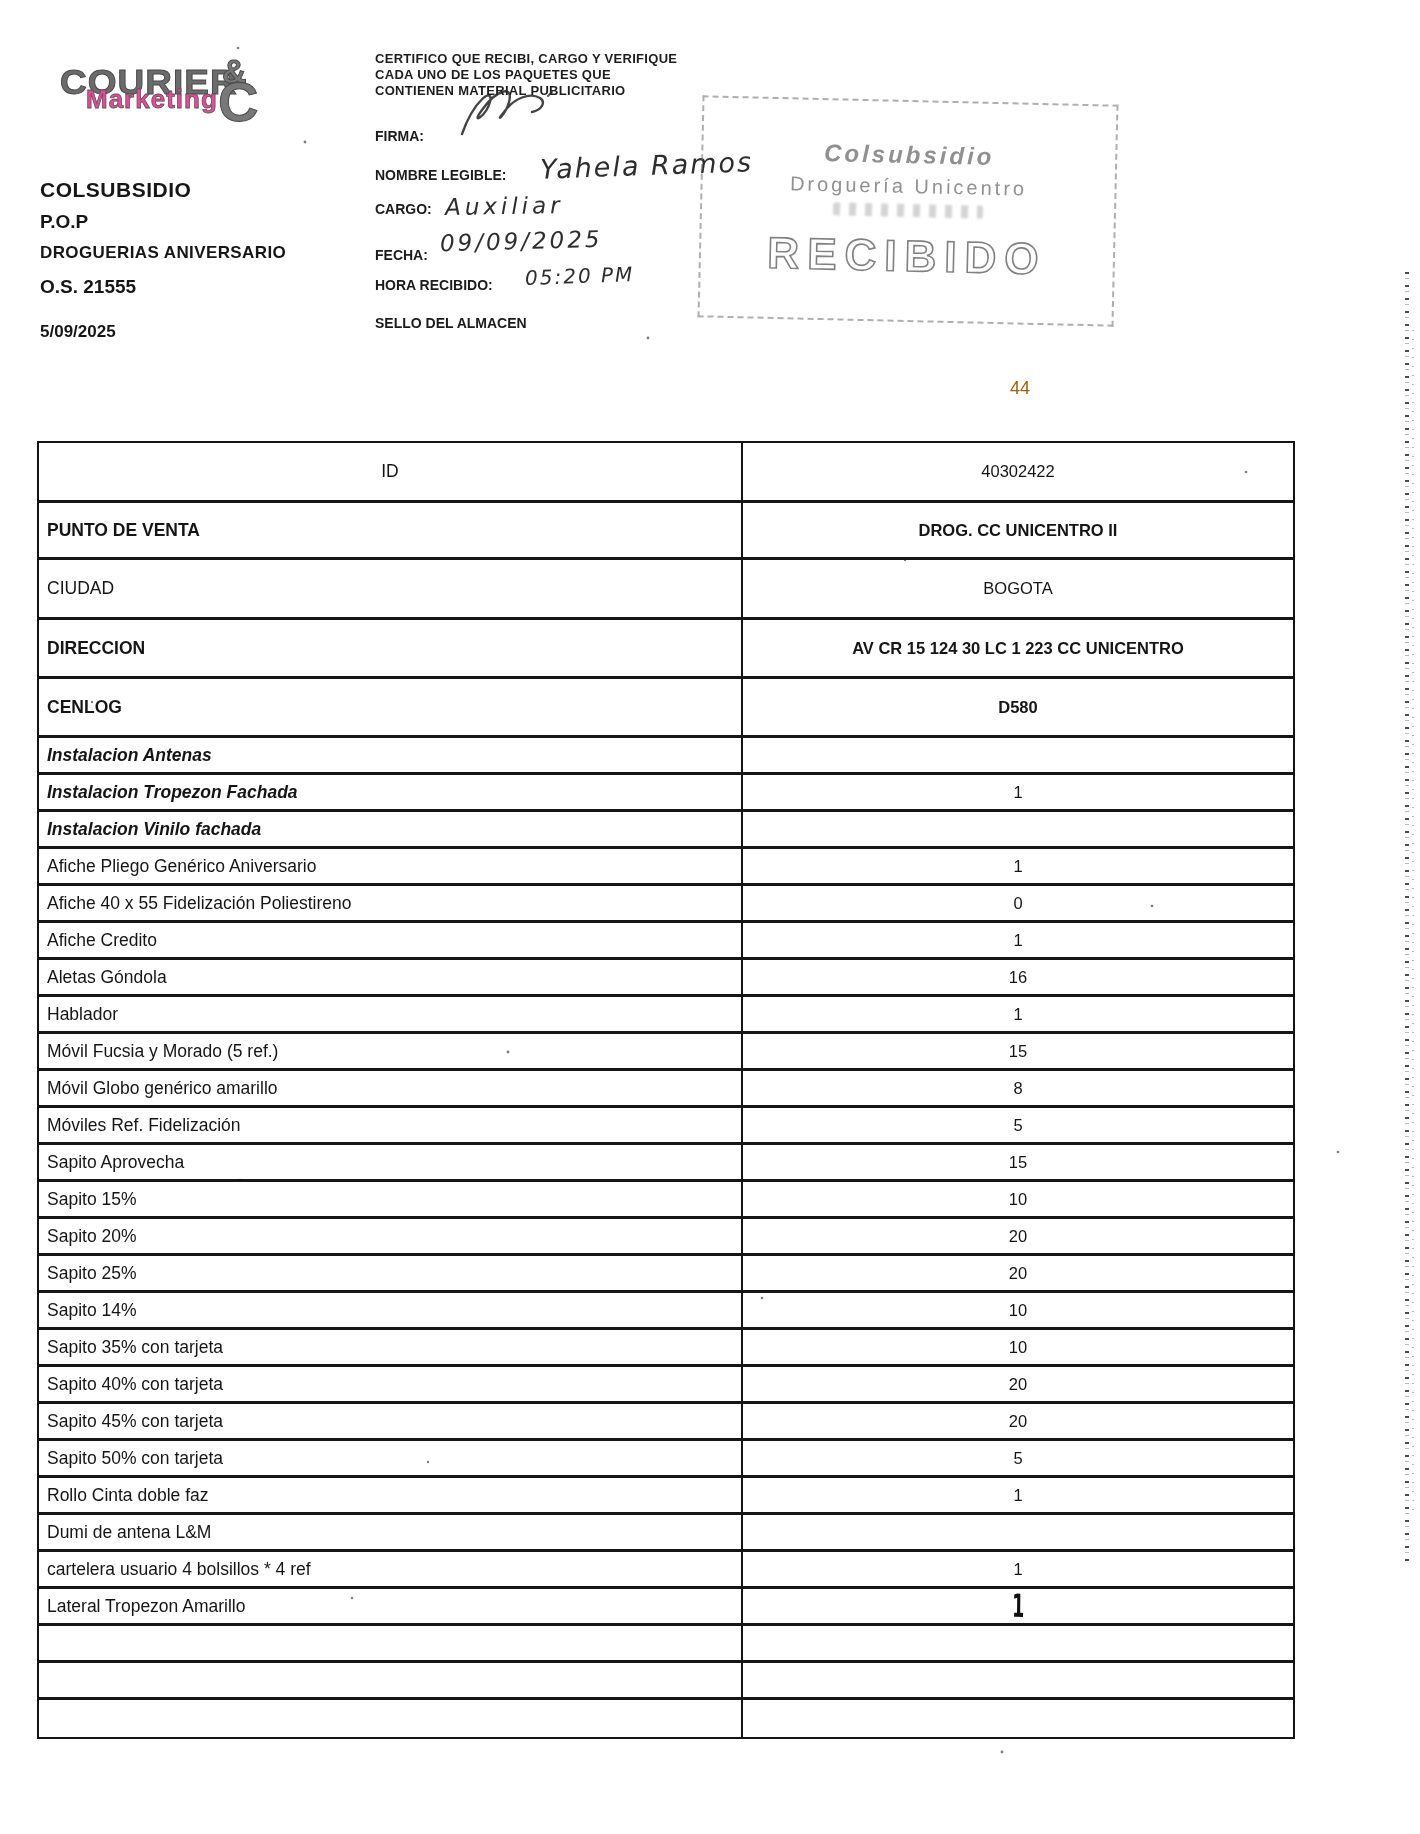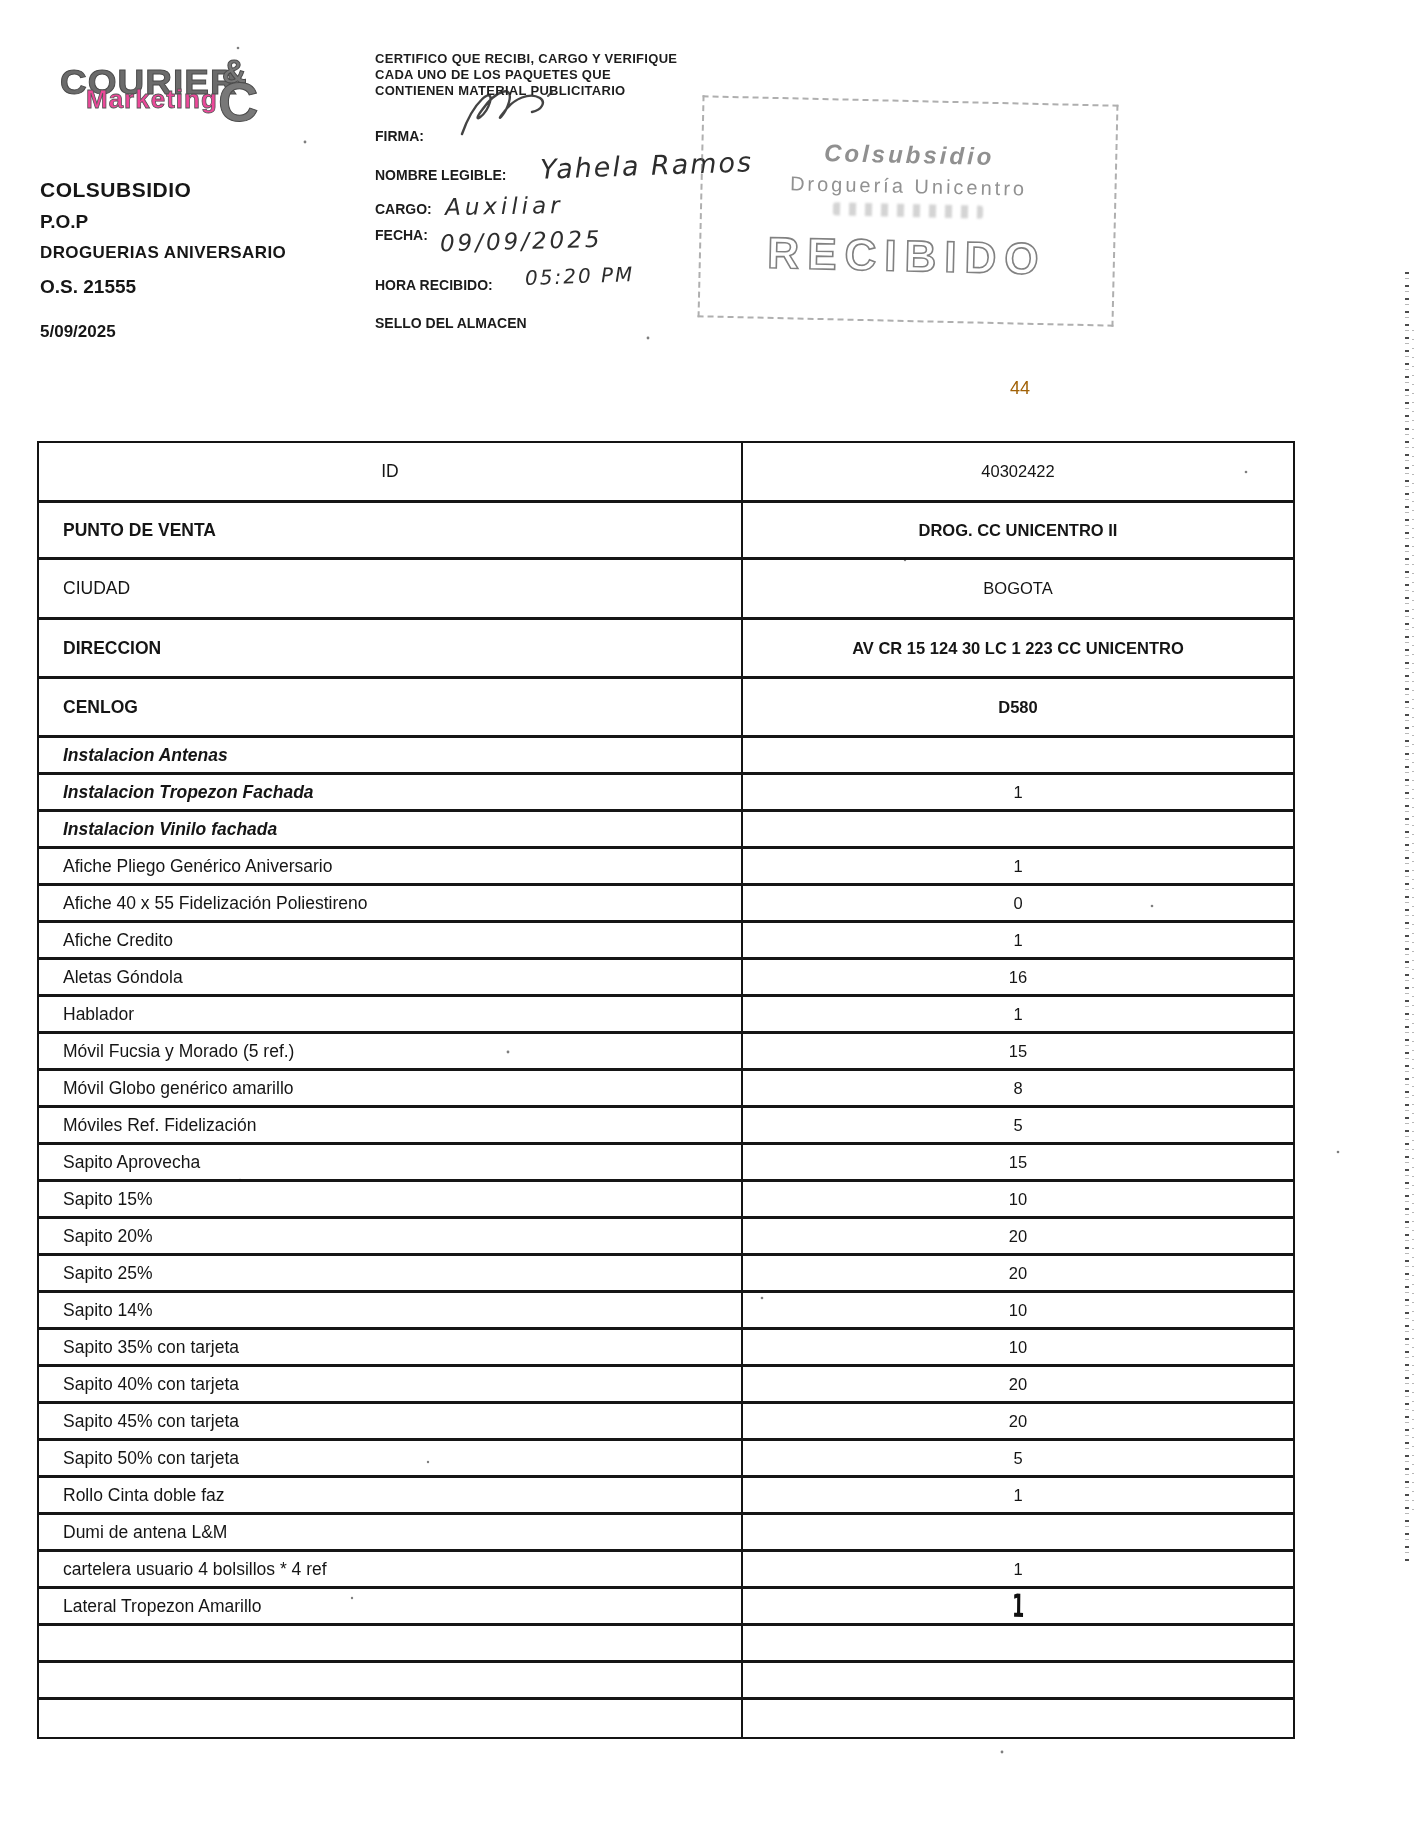--- a/index.html
+++ b/index.html
@@ -31,21 +31,21 @@
   .hl-company{top:178px;font-size:21px;font-weight:700;letter-spacing:.5px;}
   .hl-program{top:211px;font-size:19px;font-weight:600;}
   .hl-campaign{top:243px;font-size:17px;font-weight:600;letter-spacing:.4px;}
   .hl-order{top:276px;font-size:19px;font-weight:600;}
   .hl-date{top:322px;font-size:17px;font-weight:700;}
 
   
   .cert-line{position:absolute;left:375px;font-size:13px;font-weight:600;letter-spacing:.3px;color:#1d1d1d;}
   .cl0{top:51px}.cl1{top:67px}.cl2{top:83px}
   .field-label{position:absolute;left:375px;font-size:14px;font-weight:700;color:#1b1b1b;white-space:nowrap;}
-  .fl-firma{top:128px}.fl-nombre{top:167px}.fl-cargo{top:201px}.fl-fecha{top:227px}.fl-hora{top:277px}.fl-sello{top:315px}
+  .fl-firma{top:128px}.fl-nombre{top:167px}.fl-cargo{top:201px}.fl-fecha{top:247px}.fl-hora{top:277px}.fl-sello{top:315px}
   .hand{
     position:absolute;font-family:"DejaVu Sans",sans-serif;font-style:italic;color:#2d2d2d;
     white-space:nowrap;letter-spacing:2px;
   }
   .hw-nombre{left:540px;top:150px;font-size:27px;transform:rotate(-2deg);}
   .hw-cargo{left:445px;top:193px;font-size:23px;transform:rotate(-1deg);letter-spacing:4px;}
   .hw-fecha{left:440px;top:228px;font-size:23px;transform:rotate(-1.5deg);letter-spacing:3px;}
   .hw-hora{left:525px;top:264px;font-size:20px;transform:rotate(-2deg);letter-spacing:2px;}
   .sig{position:absolute;left:452px;top:82px;}
 
@@ -70,21 +70,21 @@
 
   
   .doc-table{
     position:absolute;left:37px;top:403px;width:1258px;
     border:2px solid #141414;box-sizing:border-box;margin-top:38px;
   }
   .trow{display:flex;border-bottom:3px solid #161616;box-sizing:border-box;}
   .trow:last-child{border-bottom:none;}
   .tl{
     flex:0 0 704px;border-right:2px solid #141414;box-sizing:border-box;
-    display:flex;align-items:center;padding-left:24px;font-size:17.5px;color:#151515;
+    display:flex;align-items:center;padding-left:8px;font-size:17.5px;color:#151515;
     white-space:nowrap;overflow:hidden;
   }
   .tv{flex:1;display:flex;align-items:center;justify-content:center;font-size:16.5px;color:#151515;}
   .h60{height:60px}.h57{height:57px}.h59{height:59px}.hitem{height:37px}
   .lbl-center{justify-content:center;padding-left:0;}
   .b{font-weight:700;}
   .ib .tl{font-weight:700;font-style:italic;}
   .hand-one{
     font-family:"DejaVu Sans",sans-serif;font-size:32px;font-weight:700;color:#101010;
     transform:scaleX(.55) rotate(1deg);line-height:1;

